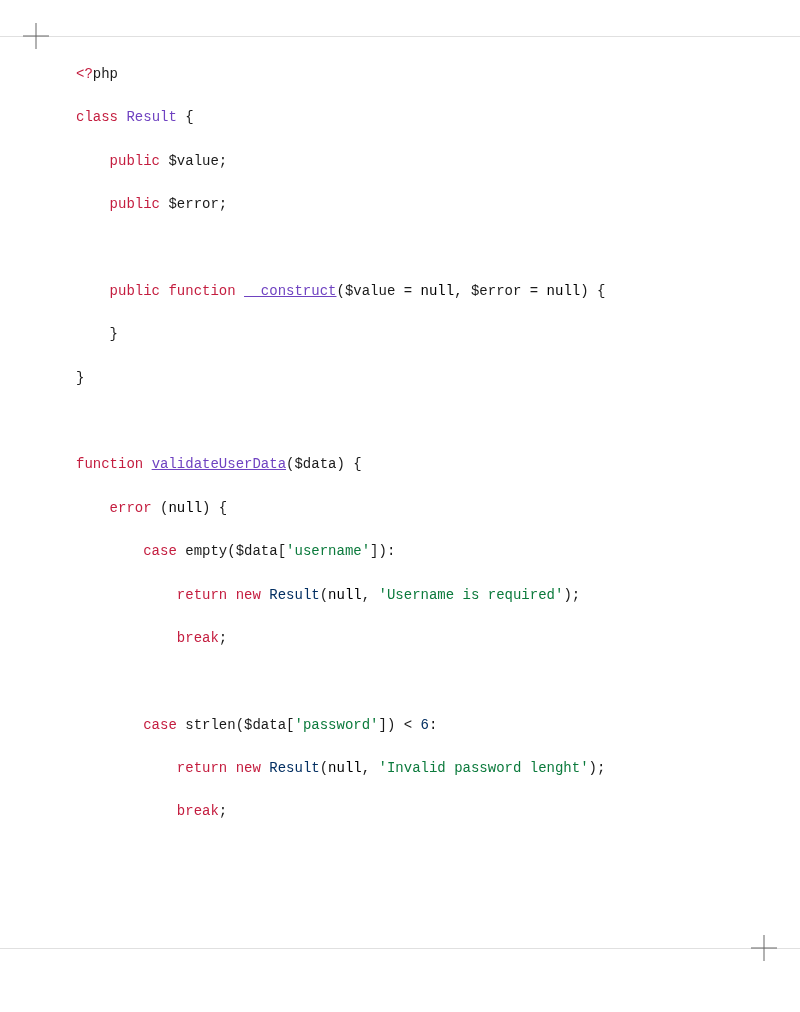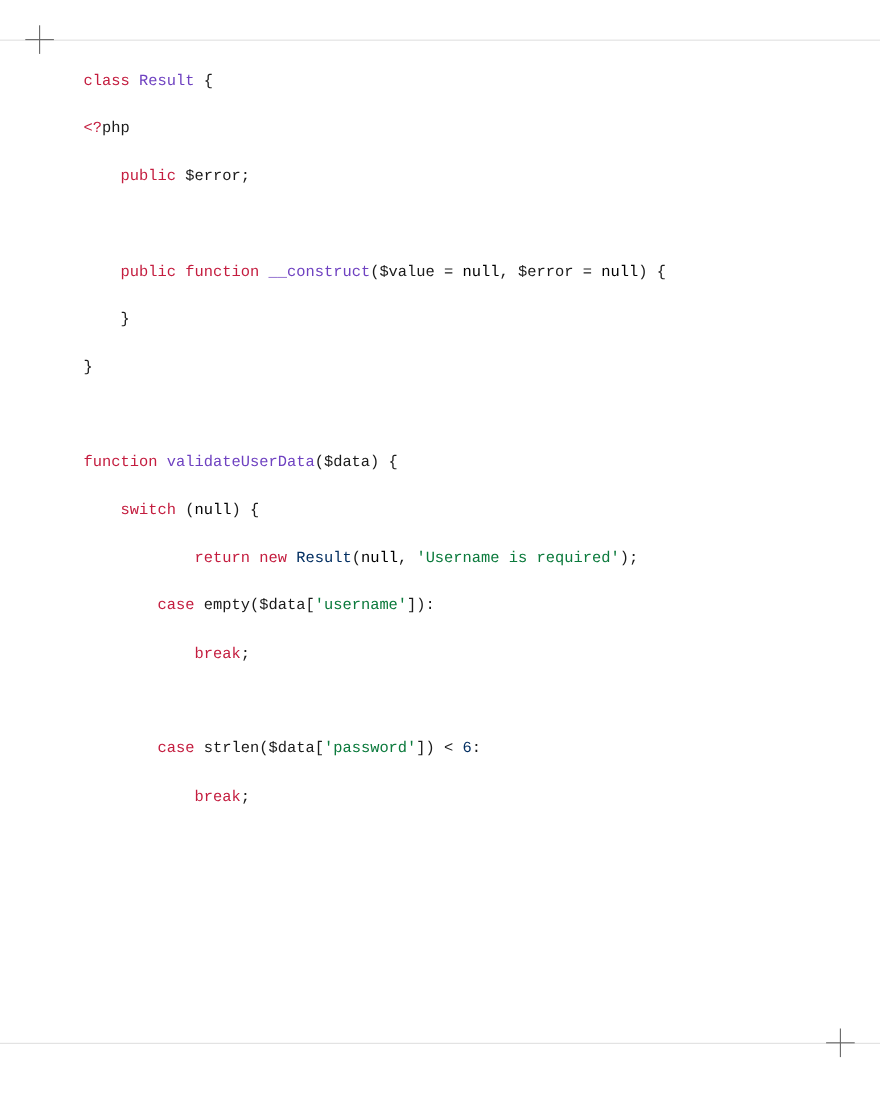--- a/index.html
+++ b/index.html
@@ -53,55 +53,57 @@
     white-space: pre;
     font-family: inherit;
     position: relative;
     z-index: 1;
   }
   .line { display: block; min-height: 1.55em; }
   
   .c-open   { color: #c41d3f; }  
   .c-kw     { color: #c41d3f; }  
   .c-name   { color: #6f42c1; }  
-  .c-fn     { color: #6f42c1; }
+  .c-fn     { color: #6f42c1; text-decoration: underline; }
   .c-var    { color: #1a1a1a; }
   .c-this   { color: #032f62; }  
   .c-litnull{ color: #000000; }  
   .c-arrow  { color: #1a1a1a; }
   .c-num    { color: #032f62; }
   .c-str    { color: #0b7a3c; }
   .c-call   { color: #1a1a1a; }
   .c-pn     { color: #1a1a1a; } 
   .c-cls    { color: #032f62; } 
 </style>
 </head>
 <body>
 
 <div class="hline hline-top"></div>
 <div class="hline hline-bottom"></div>
 <div class="crop-mark crop-tl"></div>
 <div class="crop-mark crop-br"></div>
 
 <div class="page">
-<pre class="code"><span class="line"><span class="c-kw">class</span> <span class="c-name">Result</span> <span class="c-pn">{</span></span>
-<span class="line"><span class="c-open">&lt;?</span><span class="c-pn">php</span></span>
+<pre class="code"><span class="line"><span class="c-open">&lt;?</span><span class="c-pn">php</span></span>
+<span class="line"><span class="c-kw">class</span> <span class="c-name">Result</span> <span class="c-pn">{</span></span>
+<span class="line">    <span class="c-kw">public</span> <span class="c-var">$value</span><span class="c-pn">;</span></span>
 <span class="line">    <span class="c-kw">public</span> <span class="c-var">$error</span><span class="c-pn">;</span></span>
 <span class="line"></span>
 <span class="line">    <span class="c-kw">public</span> <span class="c-kw">function</span> <span class="c-fn">__construct</span><span class="c-pn">(</span><span class="c-var">$value</span><span class="c-pn"> = </span><span class="c-litnull">null</span><span class="c-pn">, </span><span class="c-var">$error</span><span class="c-pn"> = </span><span class="c-litnull">null</span><span class="c-pn">) {</span></span>
 <span class="line">    <span class="c-pn">}</span></span>
 <span class="line"><span class="c-pn">}</span></span>
 <span class="line"></span>
 <span class="line"><span class="c-kw">function</span> <span class="c-fn">validateUserData</span><span class="c-pn">(</span><span class="c-var">$data</span><span class="c-pn">) {</span></span>
-<span class="line">    <span class="c-kw">switch</span> <span class="c-pn">(</span><span class="c-litnull">null</span><span class="c-pn">) {</span></span>
+<span class="line">    <span class="c-kw">error</span> <span class="c-pn">(</span><span class="c-litnull">null</span><span class="c-pn">) {</span></span>
+<span class="line">        <span class="c-kw">case</span> <span class="c-call">empty</span><span class="c-pn">(</span><span class="c-var">$data</span><span class="c-pn">[</span><span class="c-str">'username'</span><span class="c-pn">]):</span></span>
 <span class="line">            <span class="c-kw">return</span> <span class="c-kw">new</span> <span class="c-cls">Result</span><span class="c-pn">(</span><span class="c-litnull">null</span><span class="c-pn">, </span><span class="c-str">'Username is required'</span><span class="c-pn">);</span></span>
-<span class="line">        <span class="c-kw">case</span> <span class="c-call">empty</span><span class="c-pn">(</span><span class="c-var">$data</span><span class="c-pn">[</span><span class="c-str">'username'</span><span class="c-pn">]):</span></span>
 <span class="line">            <span class="c-kw">break</span><span class="c-pn">;</span></span>
 <span class="line"></span>
 <span class="line">        <span class="c-kw">case</span> <span class="c-call">strlen</span><span class="c-pn">(</span><span class="c-var">$data</span><span class="c-pn">[</span><span class="c-str">'password'</span><span class="c-pn">]) &lt; </span><span class="c-num">6</span><span class="c-pn">:</span></span>
+<span class="line">            <span class="c-kw">return</span> <span class="c-kw">new</span> <span class="c-cls">Result</span><span class="c-pn">(</span><span class="c-litnull">null</span><span class="c-pn">, </span><span class="c-str">'Invalid password lenght'</span><span class="c-pn">);</span></span>
 <span class="line">            <span class="c-kw">break</span><span class="c-pn">;</span></span>
 <span class="line"></span>
 
 
 
 
 
 
 
 

